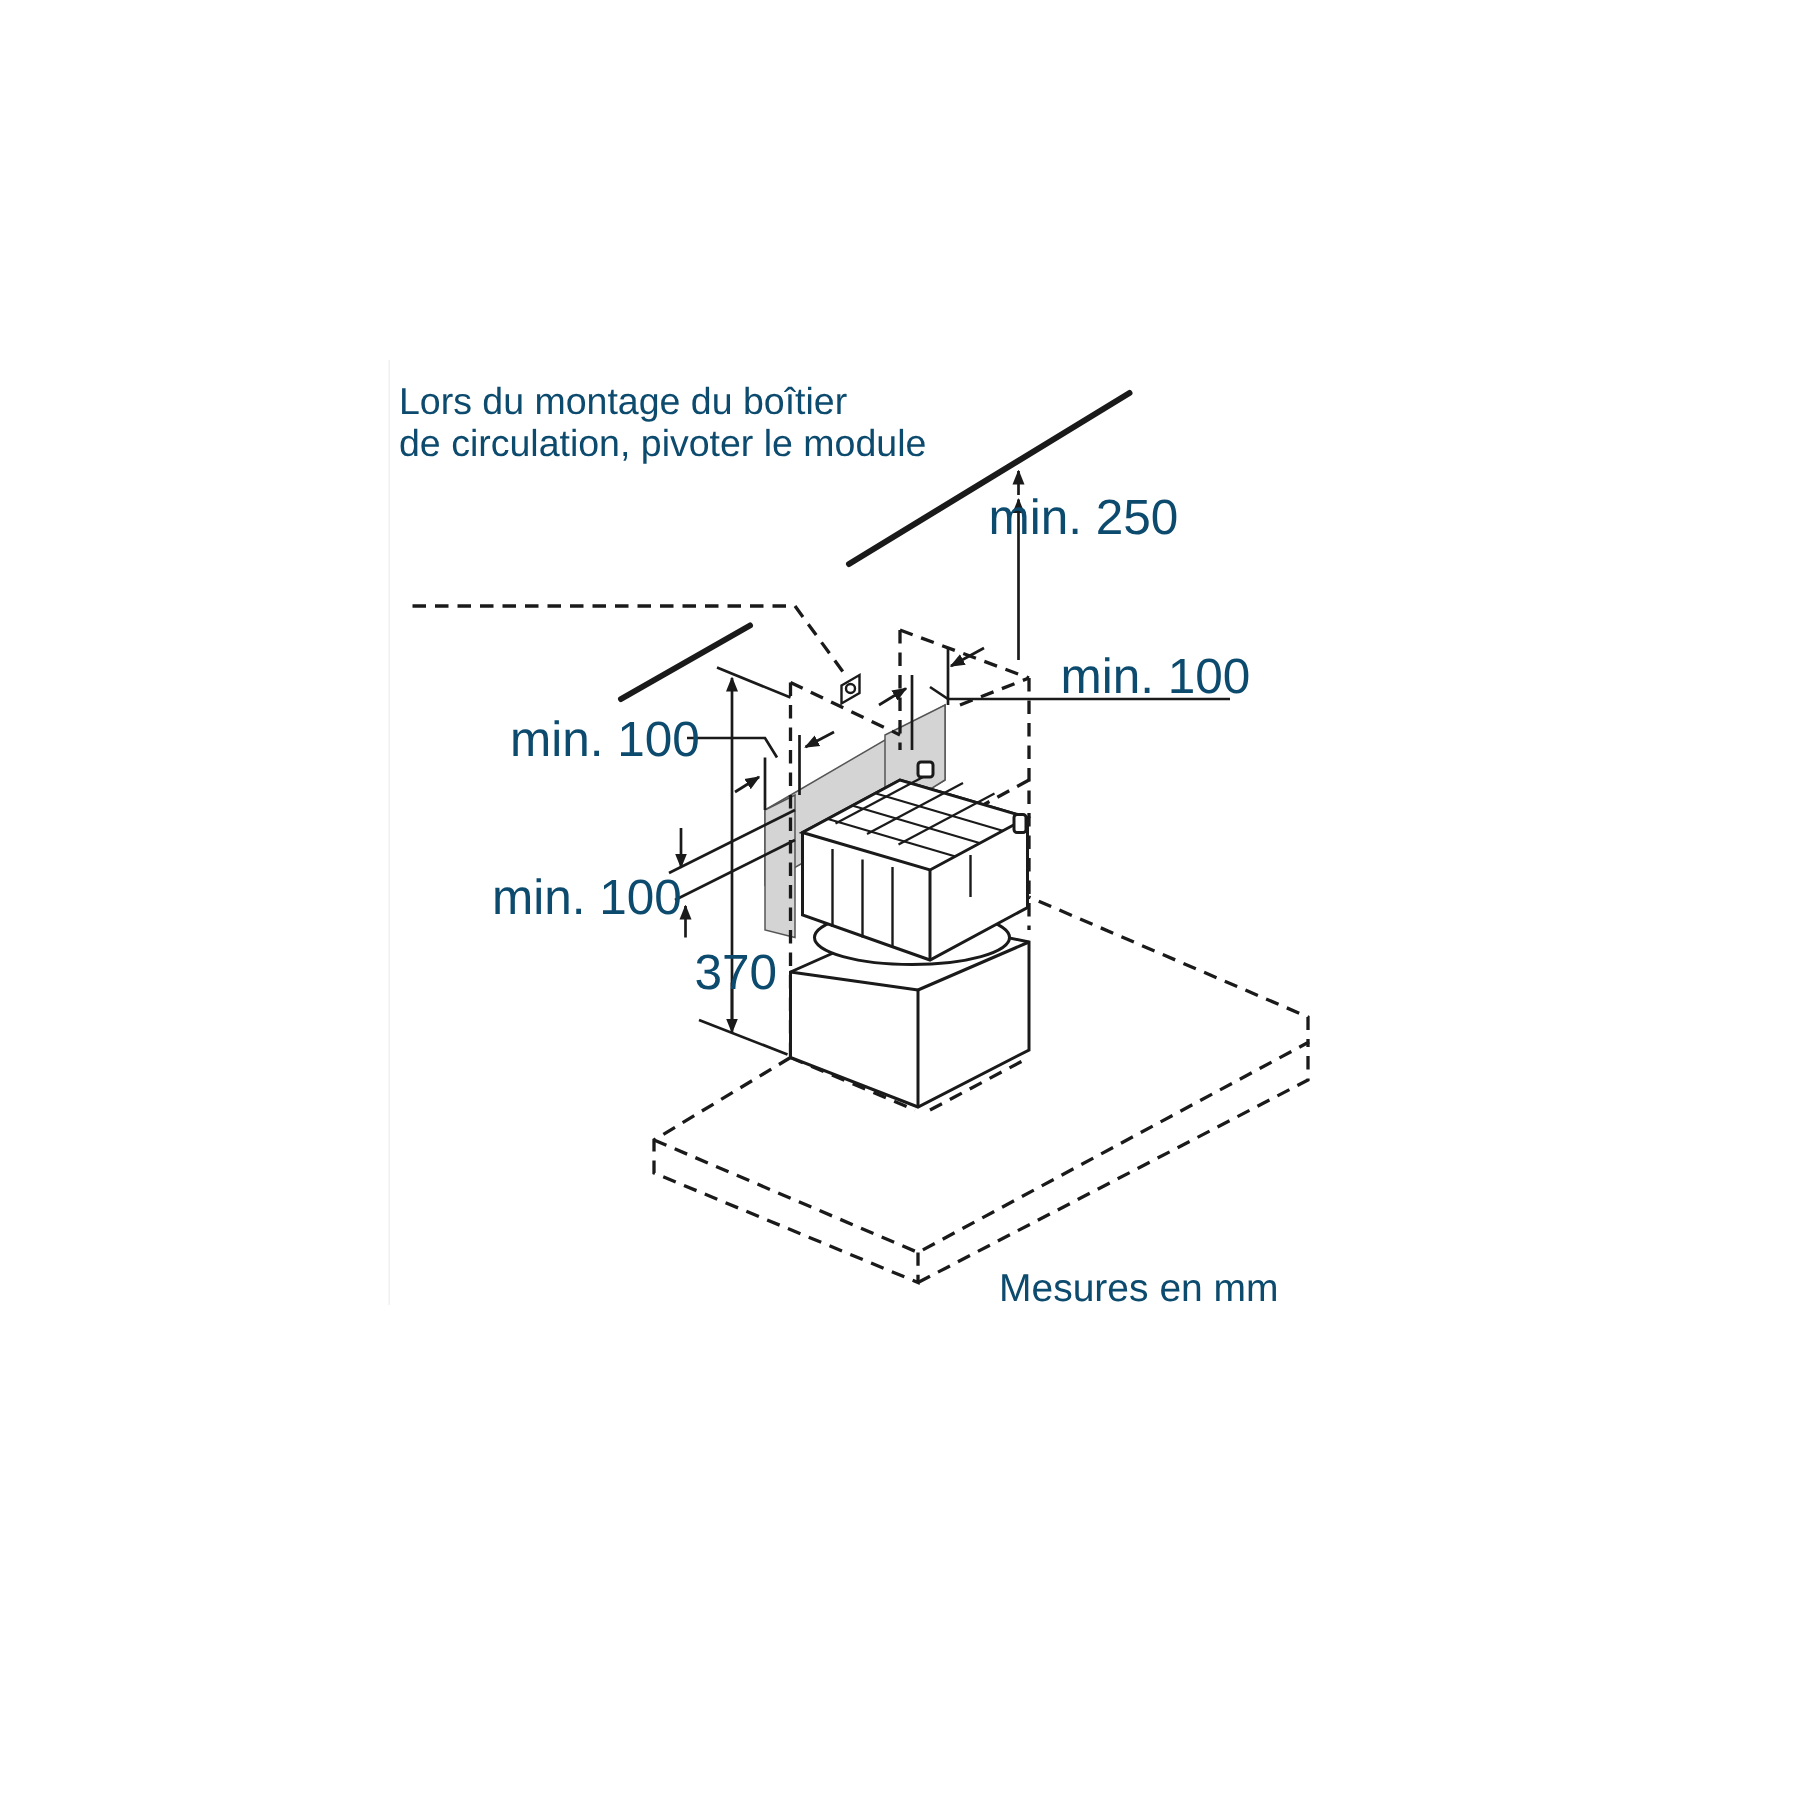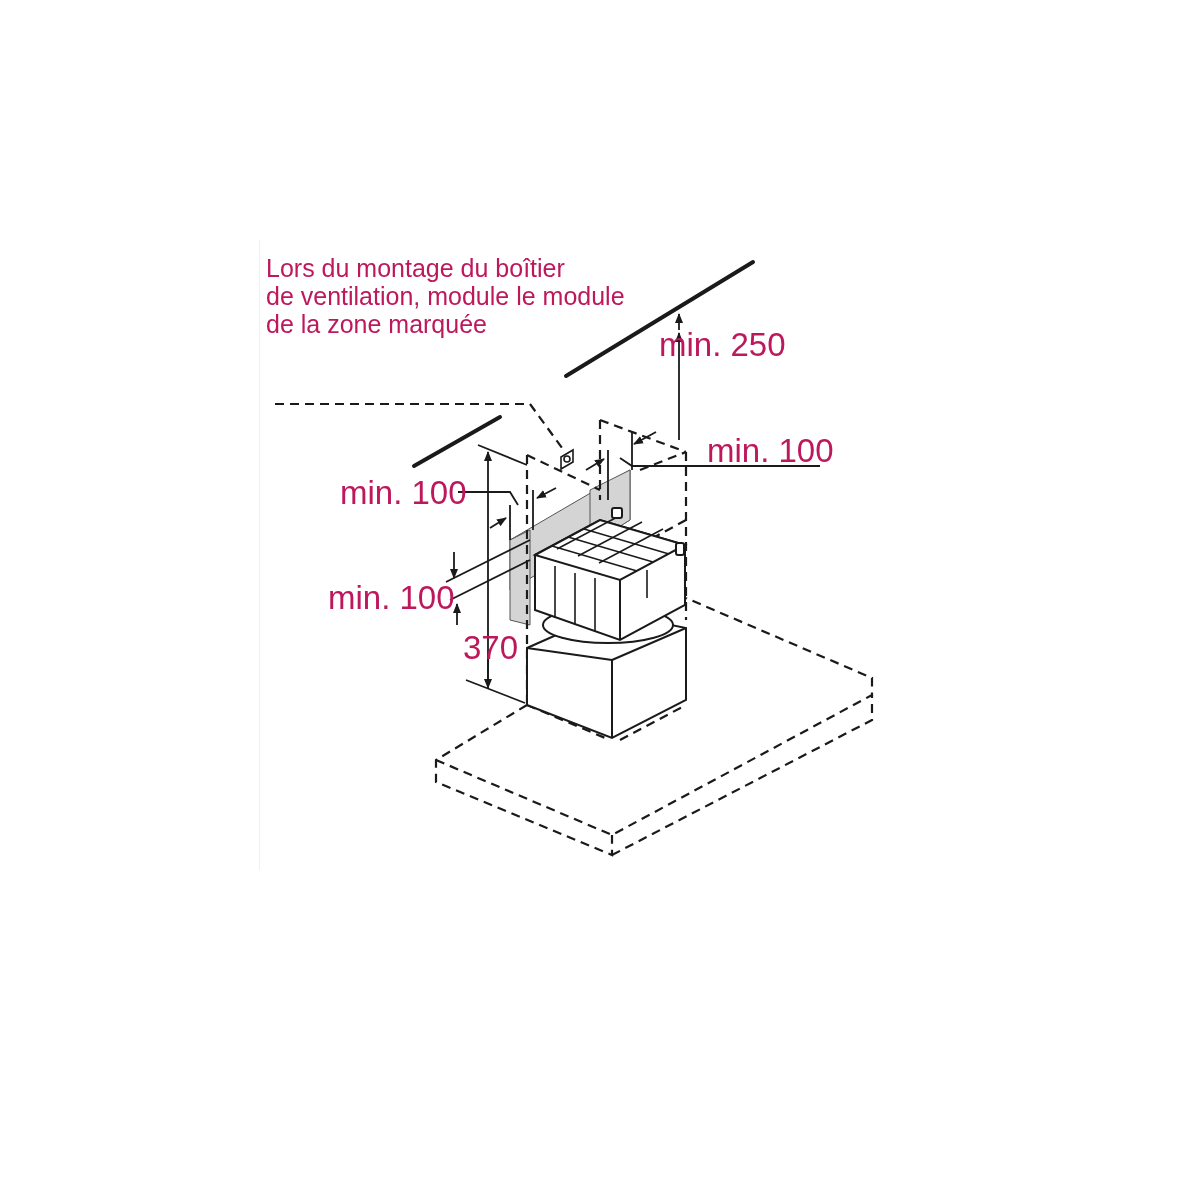--- a/index.html
+++ b/index.html
@@ -1,20 +1,20 @@
 <!DOCTYPE html>
 <html><head>
   <meta charset="utf-8">
   <style>
     html, body { margin: 0; padding: 0; background: #ffffff; }
     body { width: 1200px; height: 1200px; position: relative; overflow: hidden; }
     .figure { position: absolute; left: 0; top: 0; width: 1200px; height: 1200px; }
     .frame-edge { position: absolute; left: 259px; top: 240px; width: 1px; height: 630px; background: #f0f0f0; }
     svg { position: absolute; left: 0; top: 0; }
-    .lbl { position: absolute; font-family: "Liberation Sans", sans-serif; color: #be185d; white-space: nowrap; }
+    .lbl { position: absolute; font-family: "Liberation Sans", sans-serif; color: #0c4a6e; white-space: nowrap; }
     .note { left: 266px; top: 254px; font-size: 25px; line-height: 28px; }
     .note div { white-space: nowrap; }
     .dim { font-size: 33px; line-height: 30px; }
     .d250 { left: 659px; top: 330px; }
     .d100r { left: 707px; top: 436px; }
     .d100l { left: 340px; top: 478px; }
     .d100m { left: 328px; top: 583px; }
     .d447 { left: 463px; top: 633px; }
     .units { left: 666px; top: 843px; font-size: 26px; }
   </style>
@@ -121,22 +121,22 @@
 
       <line x1="446" y1="582" x2="530" y2="540"></line>
       <line x1="450" y1="600" x2="530" y2="560"></line>
       <line x1="454" y1="552" x2="454" y2="578" marker-end="url(#arr)"></line>
       <line x1="457" y1="625" x2="457" y2="604" marker-end="url(#arr)"></line>
     </g>
   </svg>
 
   <div class="lbl note">
     <div>Lors du montage du boîtier</div>
-    <div>de ventilation, module le module</div>
-    <div>de la zone marquée</div>
+    <div>de circulation, pivoter le module</div>
   </div>
 
   <div class="lbl dim d250">min. 250</div>
   <div class="lbl dim d100r">min. 100</div>
   <div class="lbl dim d100l">min. 100</div>
   <div class="lbl dim d100m">min. 100</div>
   <div class="lbl dim d447">370</div>
+  <div class="lbl units">Mesures en mm</div>
 </div>
 
 </body></html>

